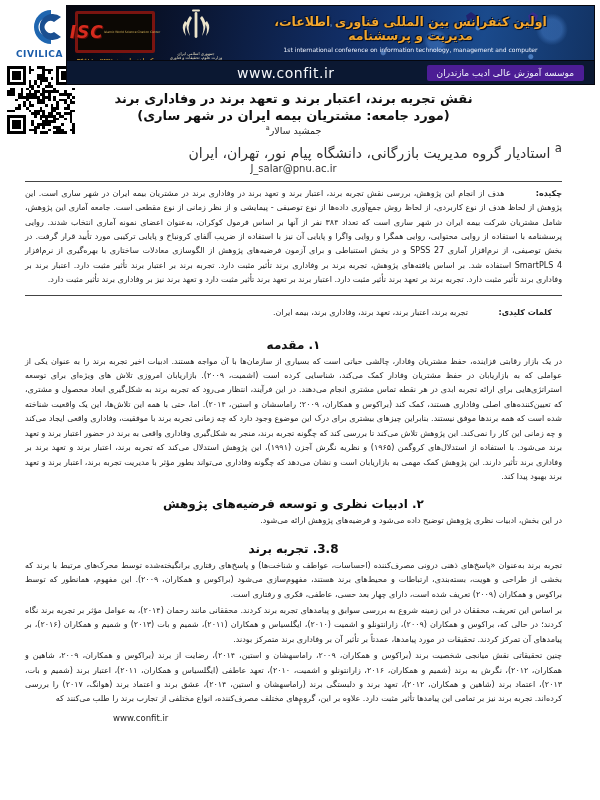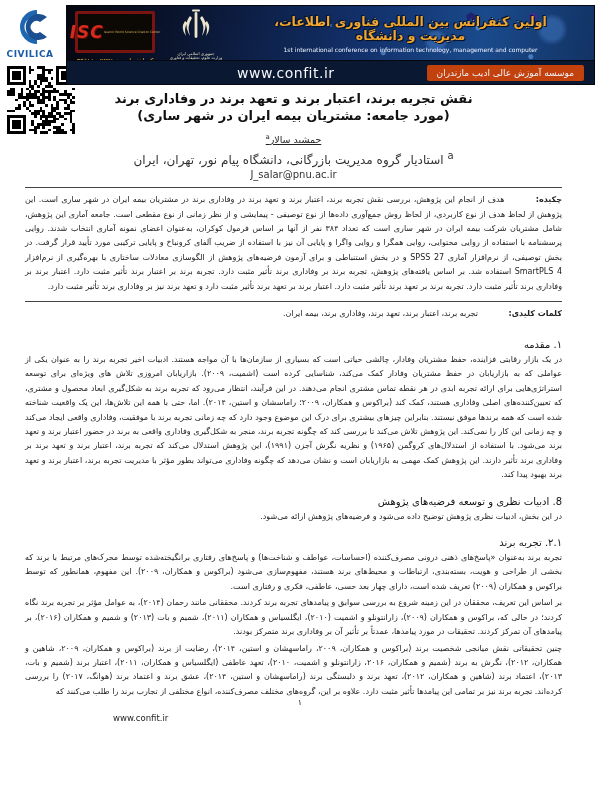--- a/index.html
+++ b/index.html
@@ -3,21 +3,21 @@
 <meta charset="utf-8">
 <style>
   html,body{margin:0;padding:0;background:#888;}
   .page{
     position:relative;width:600px;height:800px;margin:0 auto;
     background:#ffffff;overflow:hidden;
     font-family:"DejaVu Sans","Liberation Sans",sans-serif;
     color:#1a1a1a;
   }
   
-  .civilica{position:absolute;left:2px;top:6px;width:56px;text-align:center;}
+  .civilica{position:absolute;left:16px;top:6px;width:56px;text-align:left;}
   .civilica svg{display:block;margin:0 auto;}
   .civilica-word{font-size:9px;font-weight:bold;color:#1a5ca9;letter-spacing:.5px;margin-top:1px;}
   .qr{position:absolute;left:7px;top:66px;width:68px;height:68px;background:#fff;}
   
   .banner{
     position:absolute;left:66px;top:5px;width:529px;height:80px;
     background:
       radial-gradient(circle at 78% 28%, rgba(120,180,255,.55) 0 2px, transparent 3px),
       radial-gradient(circle at 60% 60%, rgba(140,190,255,.45) 0 2px, transparent 3px),
       radial-gradient(circle at 88% 65%, rgba(120,180,255,.5) 0 2px, transparent 3px),
@@ -38,35 +38,35 @@
   .emblem-caption{direction:rtl;color:#e8dfc0;font-size:4px;line-height:5px;margin-top:-1px;}
   .banner-main{position:absolute;left:160px;top:0;right:0;height:56px;
     display:flex;flex-direction:column;align-items:center;justify-content:center;}
   .conf-title{direction:rtl;text-align:center;color:#f2a72e;font-weight:bold;font-size:12.5px;line-height:14px;
     text-shadow:0 0 2px #06122b,1px 1px 0 #06122b,-1px -1px 0 #06122b;}
   .conf-title-en{color:#f0f4ff;font-size:6px;line-height:7px;text-align:center;margin-top:3px;max-width:300px;}
   .banner-bar{position:absolute;left:0;right:0;bottom:0;height:23px;background:#0b1832;
     border-top:1px solid #05070f;display:flex;align-items:center;}
   .banner-site{color:#f5f7fa;font-size:14px;letter-spacing:.5px;margin-left:170px;}
   .banner-inst{direction:rtl;color:#eef2fa;font-size:9px;margin-left:auto;margin-right:10px;
-    background:#c2410c;padding:3px 10px;border-radius:2px;}
+    background:#4c1d95;padding:3px 10px;border-radius:2px;}
   .deco{position:absolute;top:6px;width:10px;height:10px;background:#3b2d8f;
     clip-path:polygon(50% 0,100% 35%,80% 100%,50% 60%,20% 100%,0 35%);opacity:.9;}
   
   .paper{position:absolute;left:25px;right:38px;top:90px;direction:rtl;}
   .p-title{font-size:13px;font-weight:bold;text-align:center;line-height:17px;color:#111;}
-  .p-author{font-size:9.5px;text-align:center;margin-top:9px;color:#222;text-decoration:underline;}
+  .p-author{font-size:9.5px;text-align:center;color:#222;}
   .p-author sup{font-size:6.5px;}
-  .p-affil{font-size:12px;text-align:center;margin-top:5px;color:#333;}
+  .p-affil{font-size:14px;margin-top:5px;color:#333;}
   .p-email{direction:ltr;font-size:10px;text-align:center;margin-top:2px;color:#333;}
   .rule{border:none;border-top:1px solid #444;margin:7px 0 5px;}
   .abstract,.body-par{font-size:8px;line-height:14.4px;text-align:justify;color:#222;}
   .lead{font-weight:bold;padding-left:28px;}
   .keywords{font-size:8px;line-height:13px;text-align:right;color:#222;margin-top:2px;}
-  .sec-h{font-size:10px;font-weight:normal;margin:13px 0 3px;color:#111;}
+  .sec-h{font-size:12px;font-weight:bold;margin:13px 0 3px;color:#111;text-align:center;}
   .body-par{margin:0 0 2px;}
   
   .pageno{position:absolute;left:0;right:0;top:698px;text-align:center;font-size:8px;color:#222;}
   .foot-site{position:absolute;left:113px;top:713px;font-size:8.5px;color:#222;}
 </style>
 </head>
 <body>
 
 <div class="page">
 
@@ -324,21 +324,21 @@
             <rect x="16" y="1.5" width="8" height="2" rx="1"></rect>
           </g>
         </svg>
       </span>
       <div class="emblem-caption">جمهوری اسلامی ایران</div>
       <div class="emblem-caption">وزارت علوم، تحقیقات و فناوری</div>
     </div>
 
     <div class="banner-main">
       <div class="conf-title">اولین کنفرانس بین المللی فناوری اطلاعات،</div>
-      <div class="conf-title">مدیریت و دانشگاه</div>
+      <div class="conf-title">مدیریت و پرسشنامه</div>
       <div class="conf-title-en">1st international conference on information technology, management and computer</div>
     </div>
 
     <div class="banner-bar">
       <span class="banner-site">www.confit.ir</span>
       <span class="banner-inst">موسسه آموزش عالی ادیب مازندران</span>
     </div>
   </div>
 
   <div class="paper">
@@ -356,32 +356,32 @@
 
     <hr class="rule">
 
     <p class="abstract" style="margin:0">
       <span class="lead">چکیده:</span>
       <span>هدف از انجام این پژوهش، بررسی نقش تجربه برند، اعتبار برند و تعهد برند در وفاداری برند در مشتریان بیمه ایران در شهر ساری است. این پژوهش از لحاظ هدف از نوع کاربردی، از لحاظ روش جمع‌آوری داده‌ها از نوع توصیفی - پیمایشی و از نظر زمانی از نوع مقطعی است. جامعه آماری این پژوهش، شامل مشتریان شرکت بیمه ایران در شهر ساری است که تعداد ۳۸۴ نفر از آنها بر اساس فرمول کوکران، به‌عنوان اعضای نمونه آماری انتخاب شدند. روایی پرسشنامه با استفاده از روایی محتوایی، روایی همگرا و روایی واگرا و پایایی آن نیز با استفاده از ضریب آلفای کرونباخ و پایایی ترکیبی مورد تأیید قرار گرفت. در بخش توصیفی، از نرم‌افزار آماری SPSS 27 و در بخش استنباطی و برای آزمون فرضیه‌های پژوهش از الگوسازی معادلات ساختاری با بهره‌گیری از نرم‌افزار SmartPLS 4 استفاده شد. بر اساس یافته‌های پژوهش، تجربه برند بر وفاداری برند تأثیر مثبت دارد. تجربه برند بر اعتبار برند تأثیر مثبت دارد. اعتبار برند بر وفاداری برند تأثیر مثبت دارد. تجربه برند بر تعهد برند تأثیر مثبت دارد. اعتبار برند بر تعهد برند تأثیر مثبت دارد و تعهد برند نیز بر وفاداری برند تأثیر مثبت دارد.</span>
     </p>
 
     <hr class="rule">
 
-    <p class="keywords" style="margin:0">
+    <p class="keywords" style="margin:10px">
       <span class="lead">کلمات کلیدی:</span>
       <span>تجربه برند، اعتبار برند، تعهد برند، وفاداری برند، بیمه ایران.</span>
     </p>
 
     <div class="sec-h" style="margin-top:19px">۱. مقدمه</div>
     <p class="body-par">در یک بازار رقابتی فزاینده، حفظ مشتریان وفادار، چالشی حیاتی است که بسیاری از سازمان‌ها با آن مواجه هستند. ادبیات اخیر تجربه برند را به عنوان یکی از عواملی که به بازاریابان در حفظ مشتریان وفادار کمک می‌کند، شناسایی کرده است (اشمیت، ۲۰۰۹). بازاریابان امروزی تلاش های ویژه‌ای برای توسعه استراتژی‌هایی برای ارائه تجربه ابدی در هر نقطه تماس مشتری انجام می‌دهند. در این فرآیند، انتظار می‌رود که تجربه برند به شکل‌گیری ابعاد محصول و مشتری، که تعیین‌کننده‌های اصلی وفاداری هستند، کمک کند (براکوس و همکاران، ۲۰۰۹؛ راماسشان و استین، ۲۰۱۴). اما، حتی با همه این تلاش‌ها، این یک واقعیت شناخته شده است که همه برندها موفق نیستند. بنابراین چیزهای بیشتری برای درک این موضوع وجود دارد که چه زمانی تجربه برند با موفقیت، وفاداری واقعی ایجاد می‌کند و چه زمانی این کار را نمی‌کند. این پژوهش تلاش می‌کند تا بررسی کند که چگونه تجربه برند، منجر به شکل‌گیری وفاداری واقعی به برند در حضور اعتبار برند و تعهد برند می‌شود. با استفاده از استدلال‌های کروگمن (۱۹۶۵) و نظریه نگرش آجزن (۱۹۹۱)، این پژوهش استدلال می‌کند که تجربه برند، اعتبار برند و تعهد برند بر وفاداری برند تأثیر دارند. این پژوهش کمک مهمی به بازاریابان است و نشان می‌دهد که چگونه وفاداری می‌تواند بطور مؤثر با مدیریت تجربه برند، اعتبار برند و تعهد برند بهبود پیدا کند.</p>
 
-    <div class="sec-h">8. ادبیات نظری و توسعه فرضیه‌های پژوهش</div>
+    <div class="sec-h">۲. ادبیات نظری و توسعه فرضیه‌های پژوهش</div>
     <p class="body-par">در این بخش، ادبیات نظری پژوهش توضیح داده می‌شود و فرضیه‌های پژوهش ارائه می‌شود.</p>
 
-    <div class="sec-h">۲.۱. تجربه برند</div>
+    <div class="sec-h">3.8. تجربه برند</div>
     <p class="body-par">تجربه برند به‌عنوان «پاسخ‌های ذهنی درونی مصرف‌کننده (احساسات، عواطف و شناخت‌ها) و پاسخ‌های رفتاری برانگیخته‌شده توسط محرک‌های مرتبط با برند که بخشی از طراحی و هویت، بسته‌بندی، ارتباطات و محیط‌های برند هستند، مفهوم‌سازی می‌شود (براکوس و همکاران، ۲۰۰۹). این مفهوم، همانطور که توسط براکوس و همکاران (۲۰۰۹) تعریف شده است، دارای چهار بعد حسی، عاطفی، فکری و رفتاری است.</p>
     <p class="body-par">بر اساس این تعریف، محققان در این زمینه شروع به بررسی سوابق و پیامدهای تجربه برند کردند. محققانی مانند رحمان (۲۰۱۴)، به عوامل مؤثر بر تجربه برند نگاه کردند؛ در حالی که، براکوس و همکاران (۲۰۰۹)، زارانتونلو و اشمیت (۲۰۱۰)، ایگلسیاس و همکاران (۲۰۱۱)، شمیم و بات (۲۰۱۳) و شمیم و همکاران (۲۰۱۶)، بر پیامدهای آن تمرکز کردند. تحقیقات در مورد پیامدها، عمدتاً بر تأثیر آن بر وفاداری برند متمرکز بودند.</p>
     <p class="body-par">چنین تحقیقاتی نقش میانجی شخصیت برند (براکوس و همکاران، ۲۰۰۹، راماسهشان و استین، ۲۰۱۴)، رضایت از برند (براکوس و همکاران، ۲۰۰۹، شاهین و همکاران، ۲۰۱۲)، نگرش به برند (شمیم و همکاران، ۲۰۱۶، زارانتونلو و اشمیت، ۲۰۱۰)، تعهد عاطفی (ایگلسیاس و همکاران، ۲۰۱۱)، اعتبار برند (شمیم و بات، ۲۰۱۳)، اعتماد برند (شاهین و همکاران، ۲۰۱۲)، تعهد برند و دلبستگی برند (راماسهشان و استین، ۲۰۱۴)، عشق برند و اعتماد برند (هوانگ، ۲۰۱۷) را بررسی کرده‌اند. تجربه برند نیز بر تمامی این پیامدها تأثیر مثبت دارد. علاوه بر این، گروه‌های مختلف مصرف‌کننده، انواع مختلفی از تجارب برند را طلب می‌کنند که</p>
   </div>
 
   <div class="pageno">۱</div>
   <div class="foot-site">www.confit.ir</div>
 
 </div>
 

